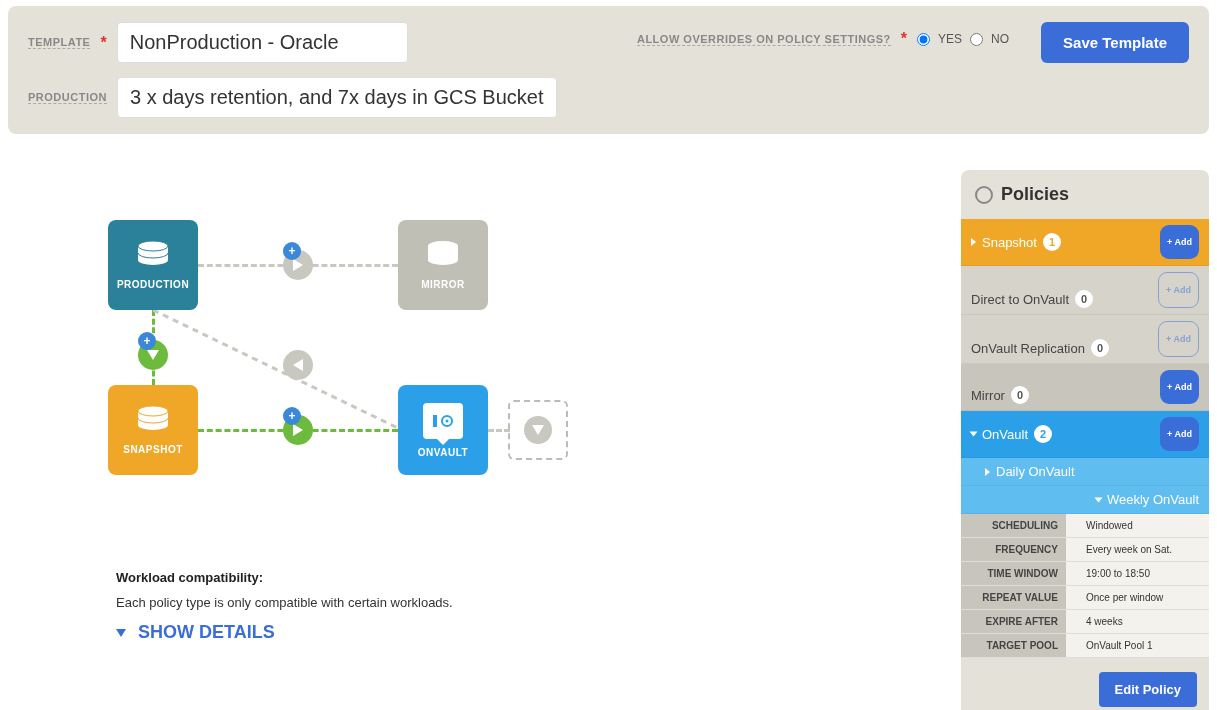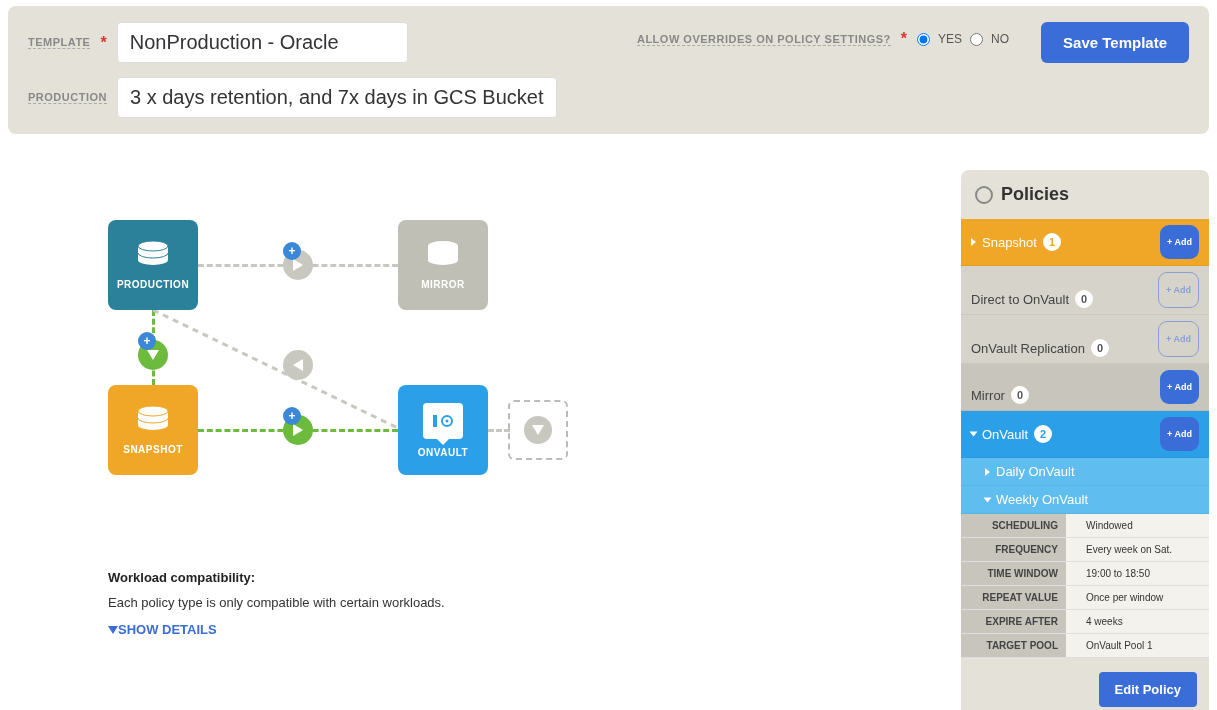--- a/index.html
+++ b/index.html
@@ -69,24 +69,24 @@
 }
 .circle-play-gray { background: #c8c8c0; color: #fff; }
 .circle-play-green { background: #6cbb3c; color: #fff; }
 .circle-num { background: #c8c8c0; color: #fff; font-size: 13px; font-weight: bold; }
 .plus-badge {
   position: absolute; width: 18px; height: 18px; border-radius: 50%;
   background: #3b87d8; color: #fff; font-size: 12px; font-weight: bold;
   display: flex; align-items: center; justify-content: center;
 }
 
-.compat-block { position: absolute; left: 100px; top: 430px; }
+.compat-block { position: absolute; left: 108px; top: 430px; }
 .compat-title { font-size: 13px; font-weight: 700; color: #222; margin-bottom: 10px; }
 .compat-text { font-size: 13px; color: #333; margin-bottom: 12px; }
-.show-details { color: #3b6dd8; font-size: 13px; font-weight: 600; cursor: pointer; display: flex; align-items: center; gap: 0; }
+.show-details { color: #3b6dd8; font-size: 18px; font-weight: 600; cursor: pointer; display: flex; align-items: center; gap: 12px; }
 
 .policies-panel {
   width: 248px; background: #e4e2d8; border-radius: 8px; padding: 0;
   margin-top: 30px; overflow: hidden;
 }
 .policies-header { display: flex; align-items: center; gap: 8px; padding: 14px 14px; font-size: 18px; font-weight: 700; color: #333; }
 .pin-icon { width: 18px; height: 18px; border: 2px solid #888; border-radius: 50%; position: relative; }
 
 .policy-row {
   display: flex; align-items: center; padding: 6px 10px; font-size: 13px;
@@ -100,21 +100,21 @@
 .add-badge-outline { background: transparent; border: 1px solid #3b6dd8; color: #3b6dd8; }
 
 .row-snapshot { background: #f0a626; color: #fff; }
 .row-snapshot .count-badge { color: #f0a626; }
 .row-direct, .row-repl, .row-mirror { background: #d6d4ca; color: #444; align-items: flex-end; }
 .row-direct .add-badge, .row-repl .add-badge { opacity: 0.5; }
 .row-mirror { background: #c8c6bc; }
 .row-onvault { background: #2ba0e8; color: #fff; }
 .row-onvault .count-badge { color: #2ba0e8; }
 .row-daily { background: #5fbdf0; color: #fff; padding-left: 24px; }
-.row-weekly { background: #5fbdf0; color: #fff; padding-left: 24px; }
+.row-weekly { background: #5fbdf0; color: #fff; padding-left: 24px; justify-content: flex-end; }
 
 .detail-row { display: flex; font-size: 10px; border-bottom: 1px solid #ddd; }
 .detail-label { width: 105px; background: #c8c6bc; color: #444; text-align: right; padding: 6px 8px; font-weight: 600; }
 .detail-value { flex: 1; background: #f3f2ec; color: #333; padding: 6px 20px; }
 
 .edit-btn {
   background: #3b6dd8; color: #fff; border: none; border-radius: 4px;
   padding: 10px 16px; font-size: 13px; font-weight: 600; cursor: pointer;
   margin: 14px 12px 14px auto; display: block;
 }

